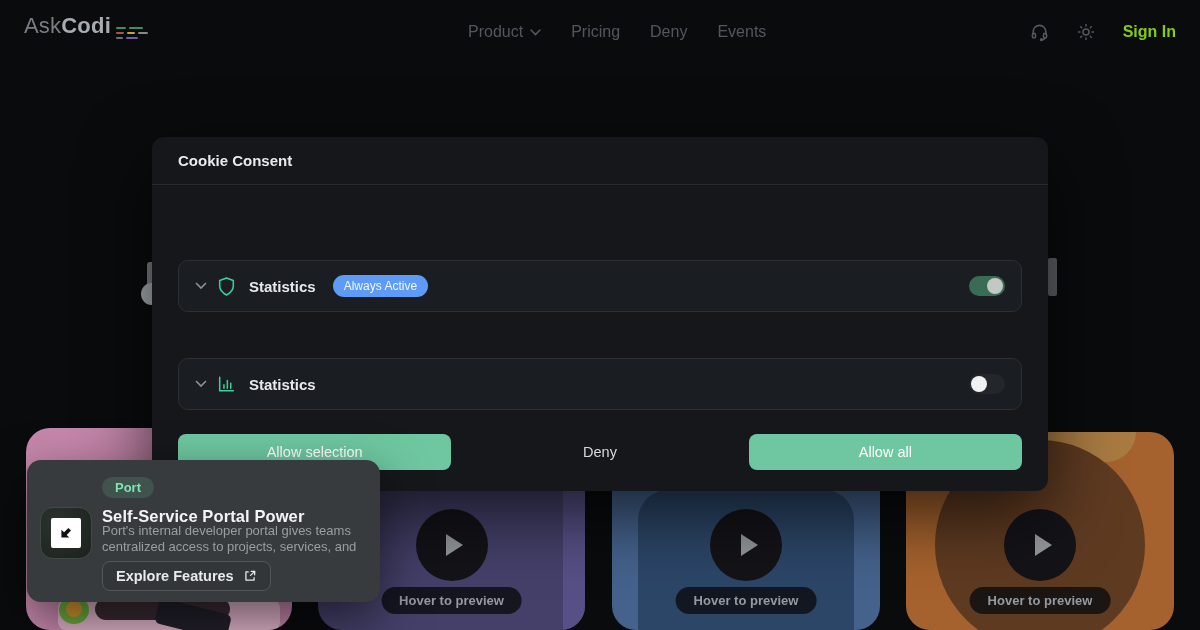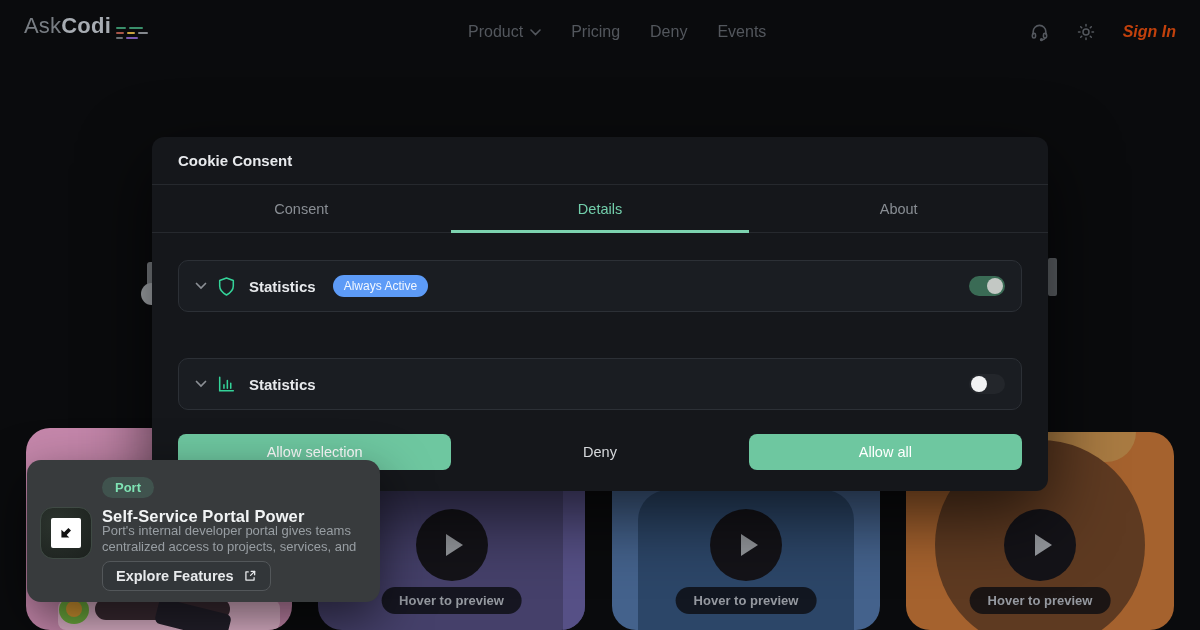--- a/index.html
+++ b/index.html
@@ -13,21 +13,21 @@
   .logo-ask { font-size:22px; color:#787d83; font-weight:400; letter-spacing:.2px; }
   .logo-codi { font-size:22px; color:#a7acb2; font-weight:700; letter-spacing:.2px; }
   .logo-mark { display:flex; flex-direction:column; gap:3px; margin-left:5px; margin-top:7px; }
   .logo-mark .lrow { display:flex; gap:3px; }
   .logo-mark i { display:block; height:2px; border-radius:1px; }
 
   .nav-center { position:absolute; left:452px; top:0; height:64px; display:flex; align-items:center; gap:30px;margin-left:16px; }
   .nav-link { color:#53575d; font-size:16px; text-decoration:none; display:flex; align-items:center; gap:7px; cursor:pointer; }
   .nav-right { position:absolute; right:24px; top:0; height:64px; display:flex; align-items:center; gap:28px; }
   .nav-icon { color:#54585e; display:flex; cursor:pointer; }
-  .signin { color:#c2410c; font-size:16px; font-weight:600; cursor:pointer;font-style:italic; }
+  .signin { color:#84cc16; font-size:16px; font-weight:600; cursor:pointer; }
   .cta-btn { display:flex; align-items:center; gap:9px; background:#2d5749; color:#73bd99; border:none;
              font-family:inherit; font-size:15px; font-weight:600; padding:10px 22px; border-radius:10px; cursor:pointer; }
 
   
   .frag { position:absolute; }
   .frag-l-bar { left:147px; top:262px; width:8px; height:24px; background:#7d8185; border-radius:3px; }
   .frag-l-dot { left:141px; top:283px; width:21px; height:22px; background:#a9adb1; border-radius:50%; }
   .frag-r-bar { left:1048px; top:258px; width:9px; height:38px; background:#5f6367; border-radius:2px; }
 
   
@@ -188,25 +188,20 @@
         <span class="play-tri"></span>
       </div>
     <div class="hover-pill">Hover to preview</div>
   </div>
 
   <div class="modal">
     <div class="modal-header">
       <span class="modal-title">Cookie Consent</span>
     </div>
 
-    <div class="tabs">
-      <div class="tab">Consent</div>
-      <div class="tab active">Details</div>
-      <div class="tab">About</div>
-    </div>
 
     <div class="cat-row row-necessary">
       <span class="chev">
         <svg width="12" height="8" viewBox="0 0 12 8">
             <path d="M1.5 1.5L6 6l4.5-4.5" fill="none" stroke="#8b8f95" stroke-width="1.7" stroke-linecap="round"></path>
           </svg>
       </span>
       <span class="cat-icon">
         <svg width="17" height="19" viewBox="0 0 20 22" fill="none" stroke="#34d399" stroke-width="1.8" stroke-linejoin="round">
             <path d="M10 1l8 3v6.5c0 4.7-3.3 8-8 10.5-4.7-2.5-8-5.8-8-10.5V4z"></path>

